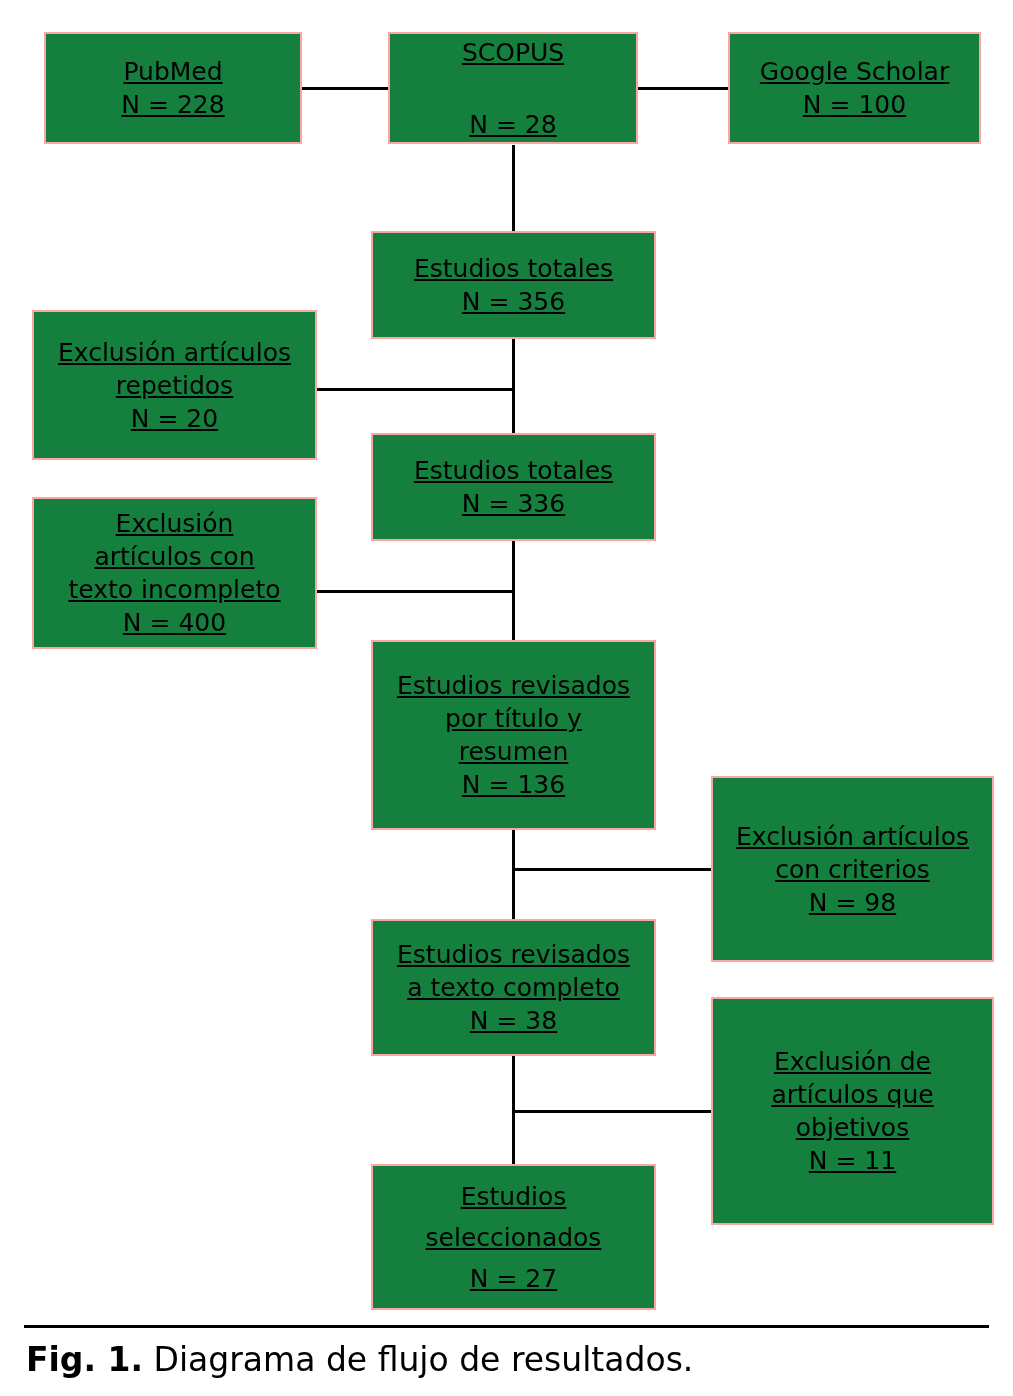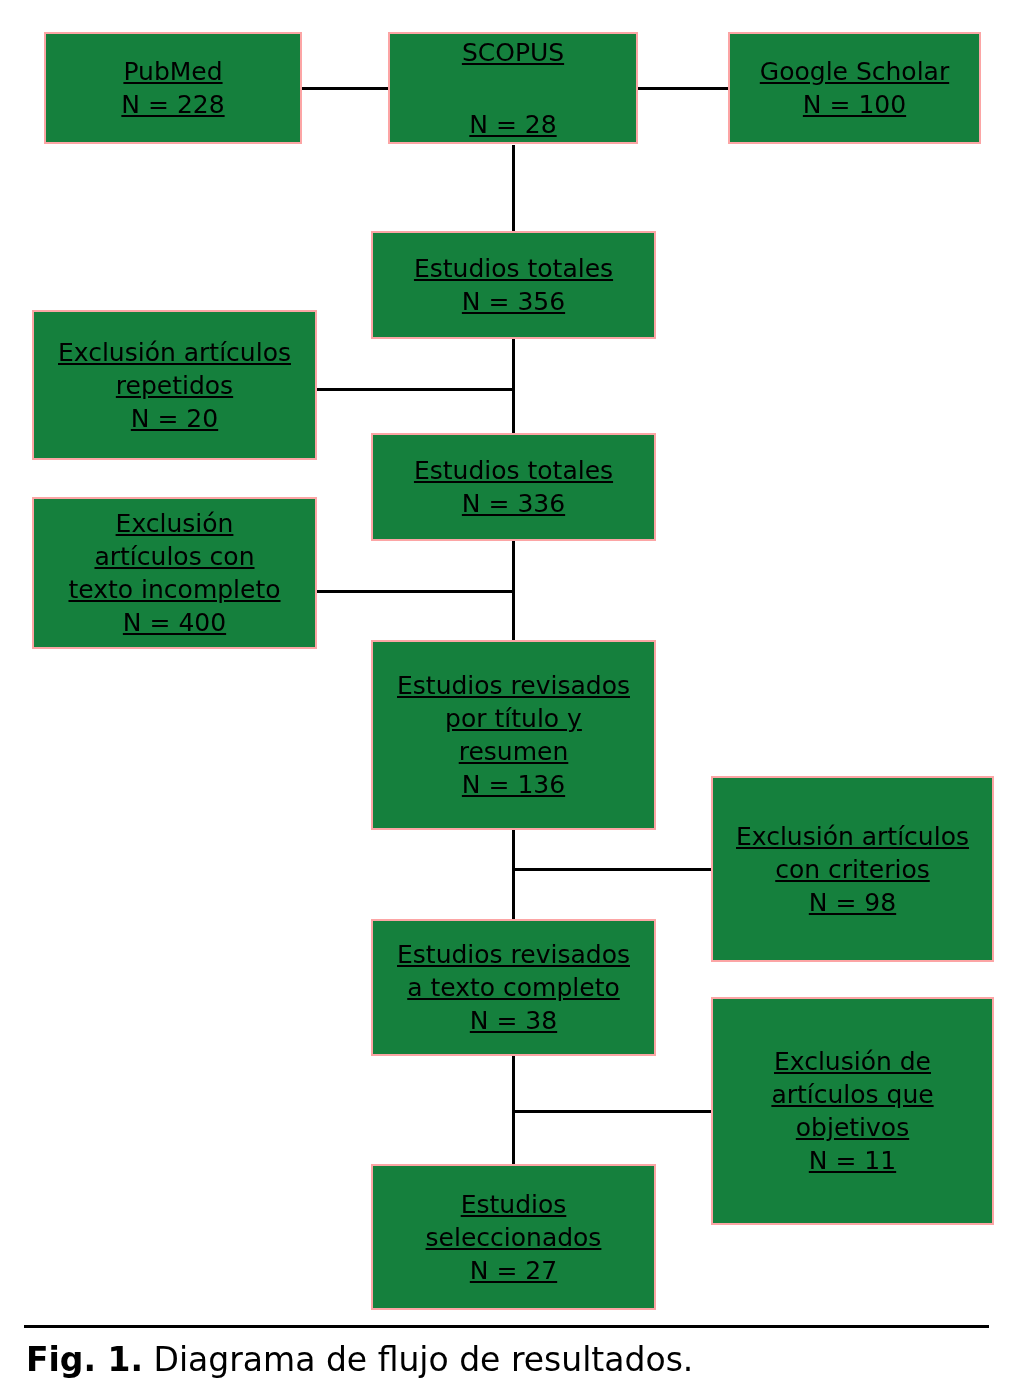--- a/index.html
+++ b/index.html
@@ -147,21 +147,21 @@
     <span class="line">N = 38</span>
   </div>
 
   <div class="node" style="left:711px; top:997px; width:283px; height:228px;">
     <span class="line">Exclusión de</span>
     <span class="line">artículos que</span>
     <span class="line">objetivos</span>
     <span class="line">N = 11</span>
   </div>
 
-  <div class="node" style="left:371px; top:1164px; width:285px; height:146px;">
+  <div class="node" style="left:371px; top:1164px; width:285px; height:146px;gap:8px;">
     <span class="line">Estudios</span>
     <span class="line">seleccionados</span>
     <span class="line">N = 27</span>
   </div>
 
   <div id="caption-rule"></div>
 
   <div id="caption"><span class="fig-label">Fig. 1.</span><span> Diagrama de flujo de resultados.</span></div>
 
 </div>

